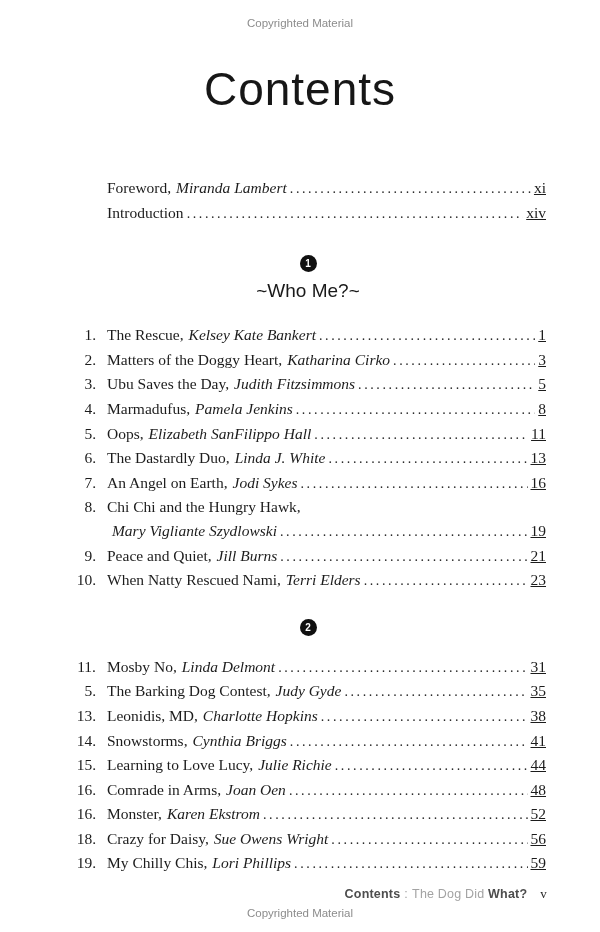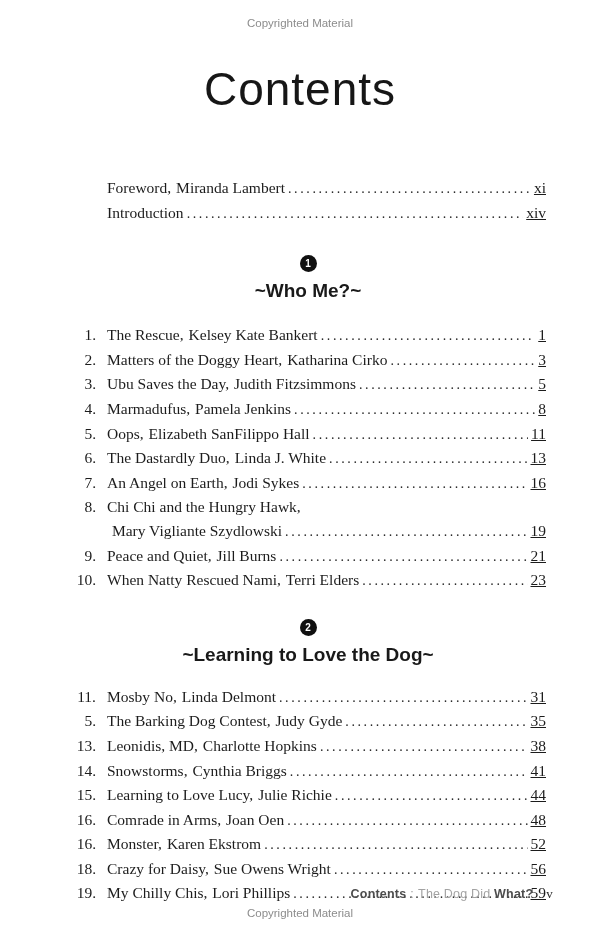--- a/index.html
+++ b/index.html
@@ -40,21 +40,21 @@
     font-size:15.5px;
     line-height:23.6px;
   }
   .n {
     flex:none;
     width:37px;
     padding-right:11px;
     text-align:right;
   }
   .t { white-space:nowrap; }
-  .a { white-space:nowrap; margin-left:0.32em; }
+  .a { font-style:italic; white-space:nowrap; margin-left:0.32em; }
   .a:empty { display:none; margin:0; }
   .dots {
     flex:1;
     overflow:hidden;
     white-space:nowrap;
     margin:0 3px 0 3px;
     color:#2b2b2b;
   }
   .dots::after {
     content:"..........................................................................................................................";
@@ -75,29 +75,29 @@
     font-family:"Liberation Sans", sans-serif;
     font-size:10px;
     font-weight:700;
     display:flex; align-items:center; justify-content:center;
     margin:0 auto 8px auto;
   }
   .section-title {
     text-align:center;
     font-family:"Liberation Sans", sans-serif;
     font-size:19px;
-    font-weight:700;
+    font-weight:400;
     color:#191919;
   }
   ul.entries { list-style:none; margin-top:21px; }
   ul.entries.second { margin-top:19px; }
 
   .footer {
     position:absolute;
-    right:47px;
+    right:53px;
     bottom:30px;
     font-family:"Liberation Sans", sans-serif;
     font-size:12.5px;
     letter-spacing:0.2px;
     white-space:nowrap;
     text-align:right;
   }
   .footer .f-bold { font-weight:700; color:#4d4d4d; }
   .footer .f-light { color:#a3a3a3; }
   .footer .f-sep { color:#a3a3a3; margin:0 4px; }
@@ -212,21 +212,20 @@
         <span class="n">10.</span>
         <span class="t">When Natty Rescued Nami,</span>
         <span class="a">Terri Elders</span>
         <span class="dots"></span>
         <span class="p">23</span>
       </li>
     </ul>
 
     <div class="section-head second">
       <div class="badge">2</div>
-      <div class="section-title">~Learning to Love the Dog~</div>
     </div>
 
     <ul class="entries second">
       <li class="row">
         <span class="n">11.</span>
         <span class="t">Mosby No,</span>
         <span class="a">Linda Delmont</span>
         <span class="dots"></span>
         <span class="p">31</span>
       </li>

